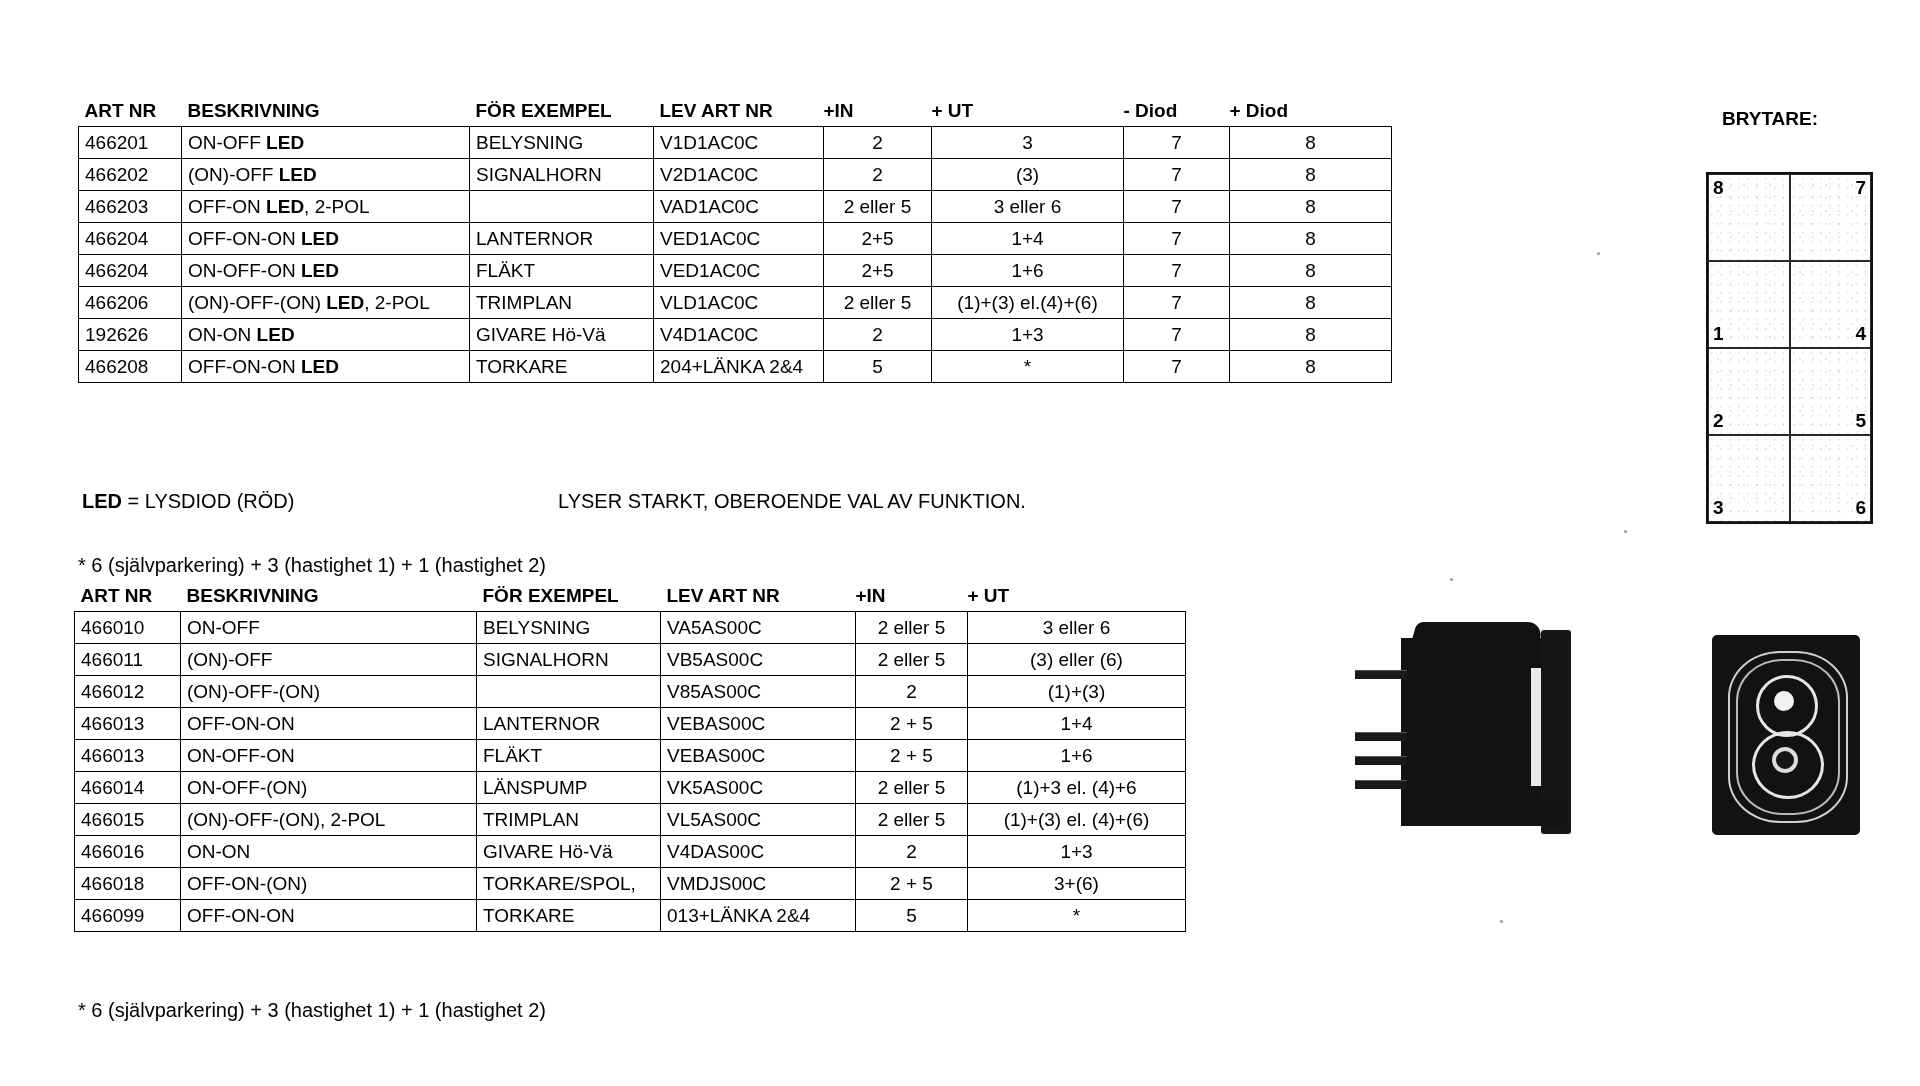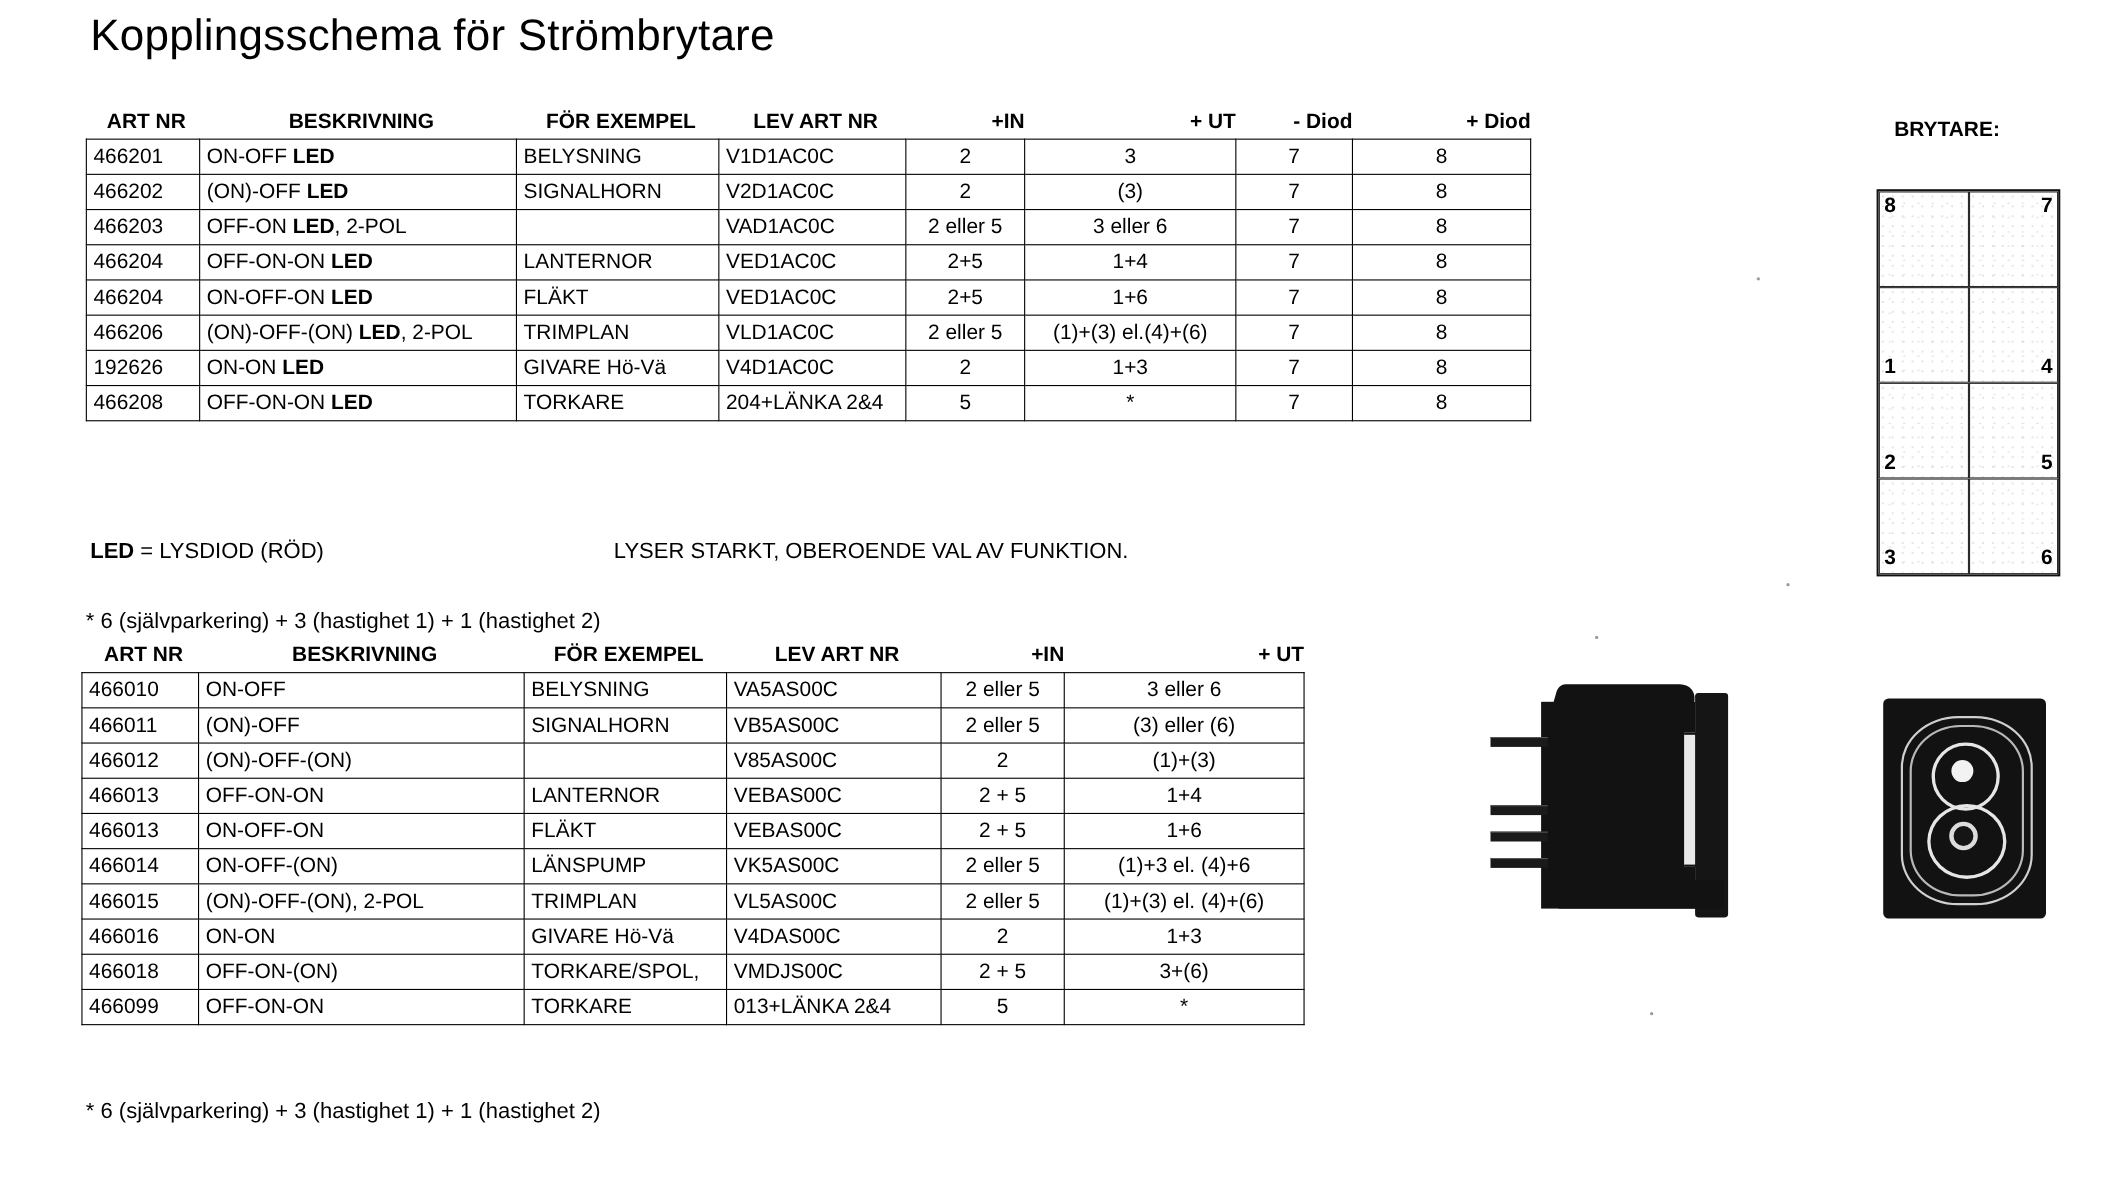--- a/index.html
+++ b/index.html
@@ -32,27 +32,27 @@
 
   
   table.datatable {
     border-collapse: collapse;
     font-size: 19px;
     table-layout: fixed;
   }
   table.datatable th {
     font-weight: bold;
     font-size: 19px;
-    text-align: center;
+    text-align: left;
     padding: 0 0 4px 6px;
     border: none;
     white-space: nowrap;
   }
   table.datatable th.c {
-    text-align: right;
+    text-align: left;
     padding-left: 0;
   }
   table.datatable td {
     border: 1.5px solid #000;
     padding: 2px 6px;
     height: 27px;
     white-space: nowrap;
     overflow: hidden;
   }
   table.datatable td.c {
@@ -255,21 +255,20 @@
     height: 3px;
     background: #9a9a9a;
     border-radius: 50%;
   }
 </style>
 </head>
 <body>
 
 <div class="page">
 
-  <div class="title">Kopplingsschema för Strömbrytare</div>
 
   <div id="table1-wrap">
     <table class="datatable" id="table1">
       <colgroup>
         <col class="a">
           <col class="b">
           <col class="c">
           <col class="d">
         <col class="e">
           <col class="f">

